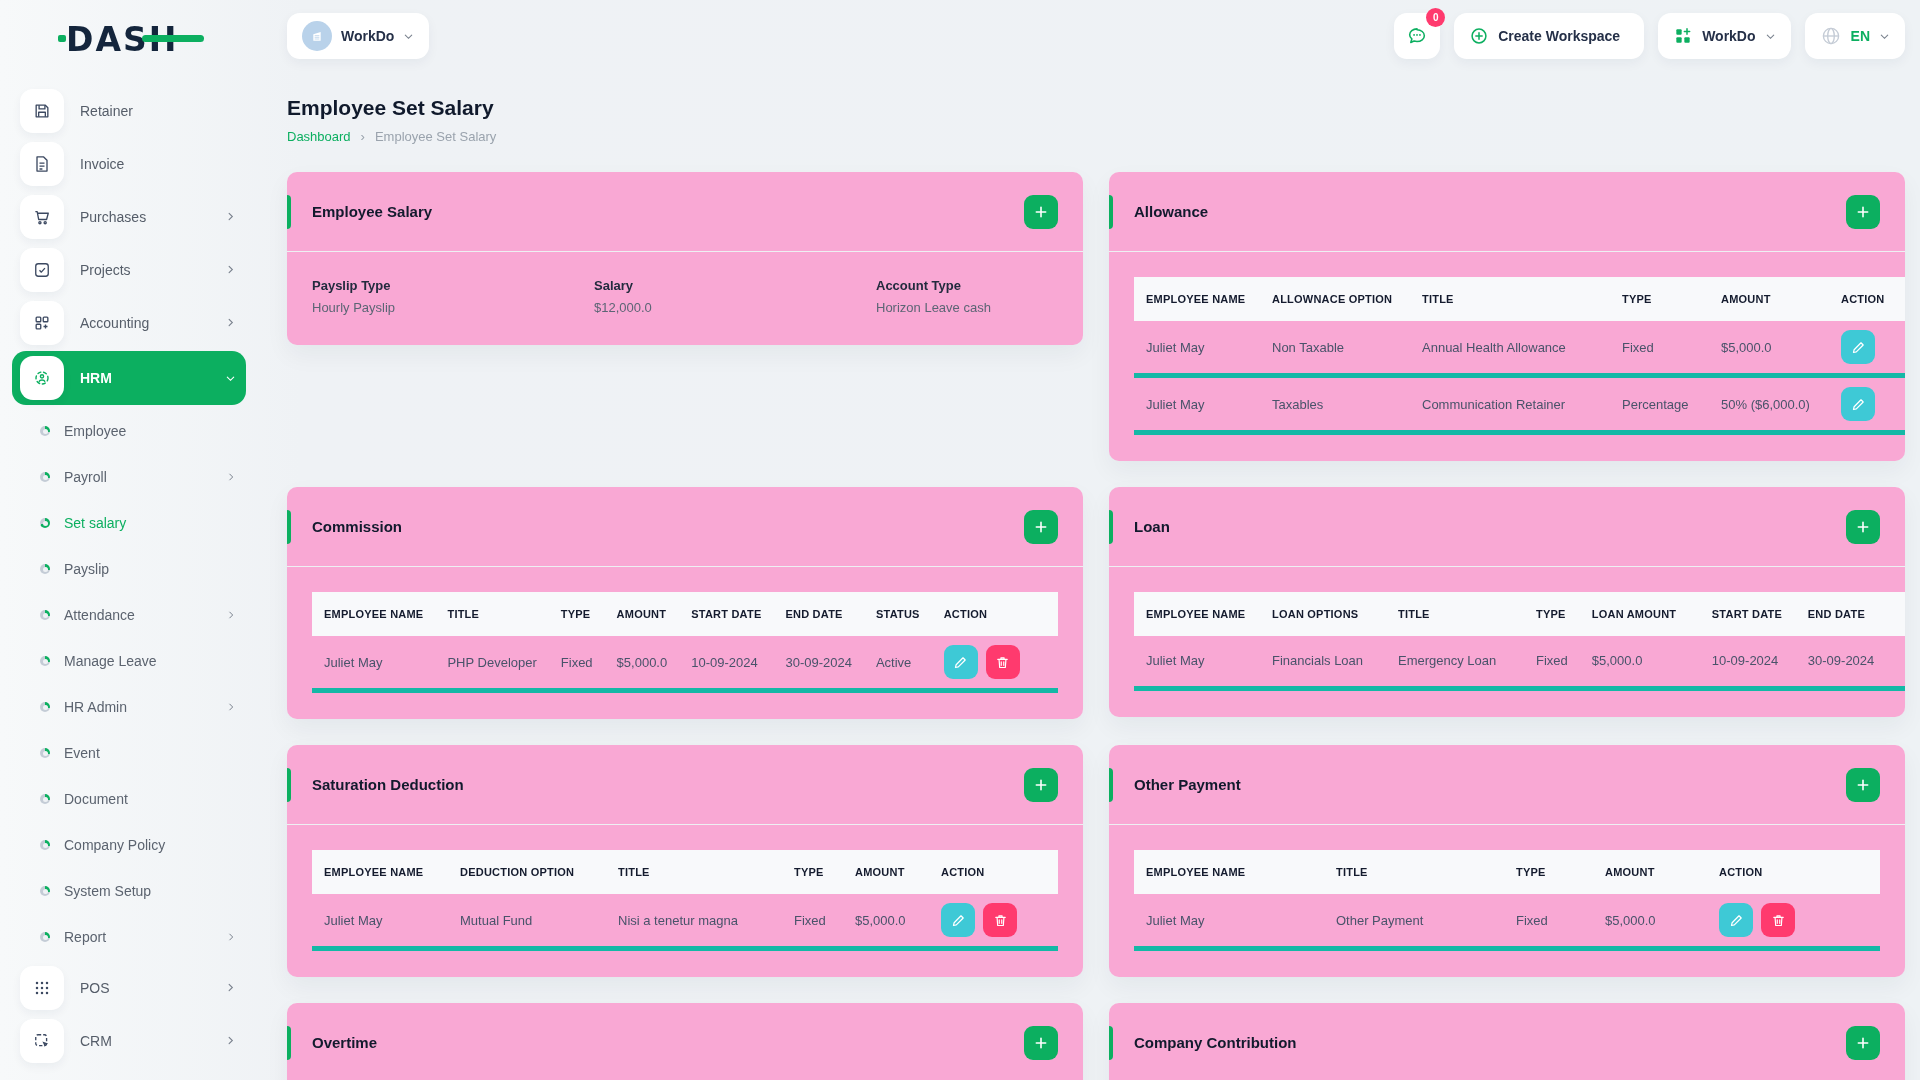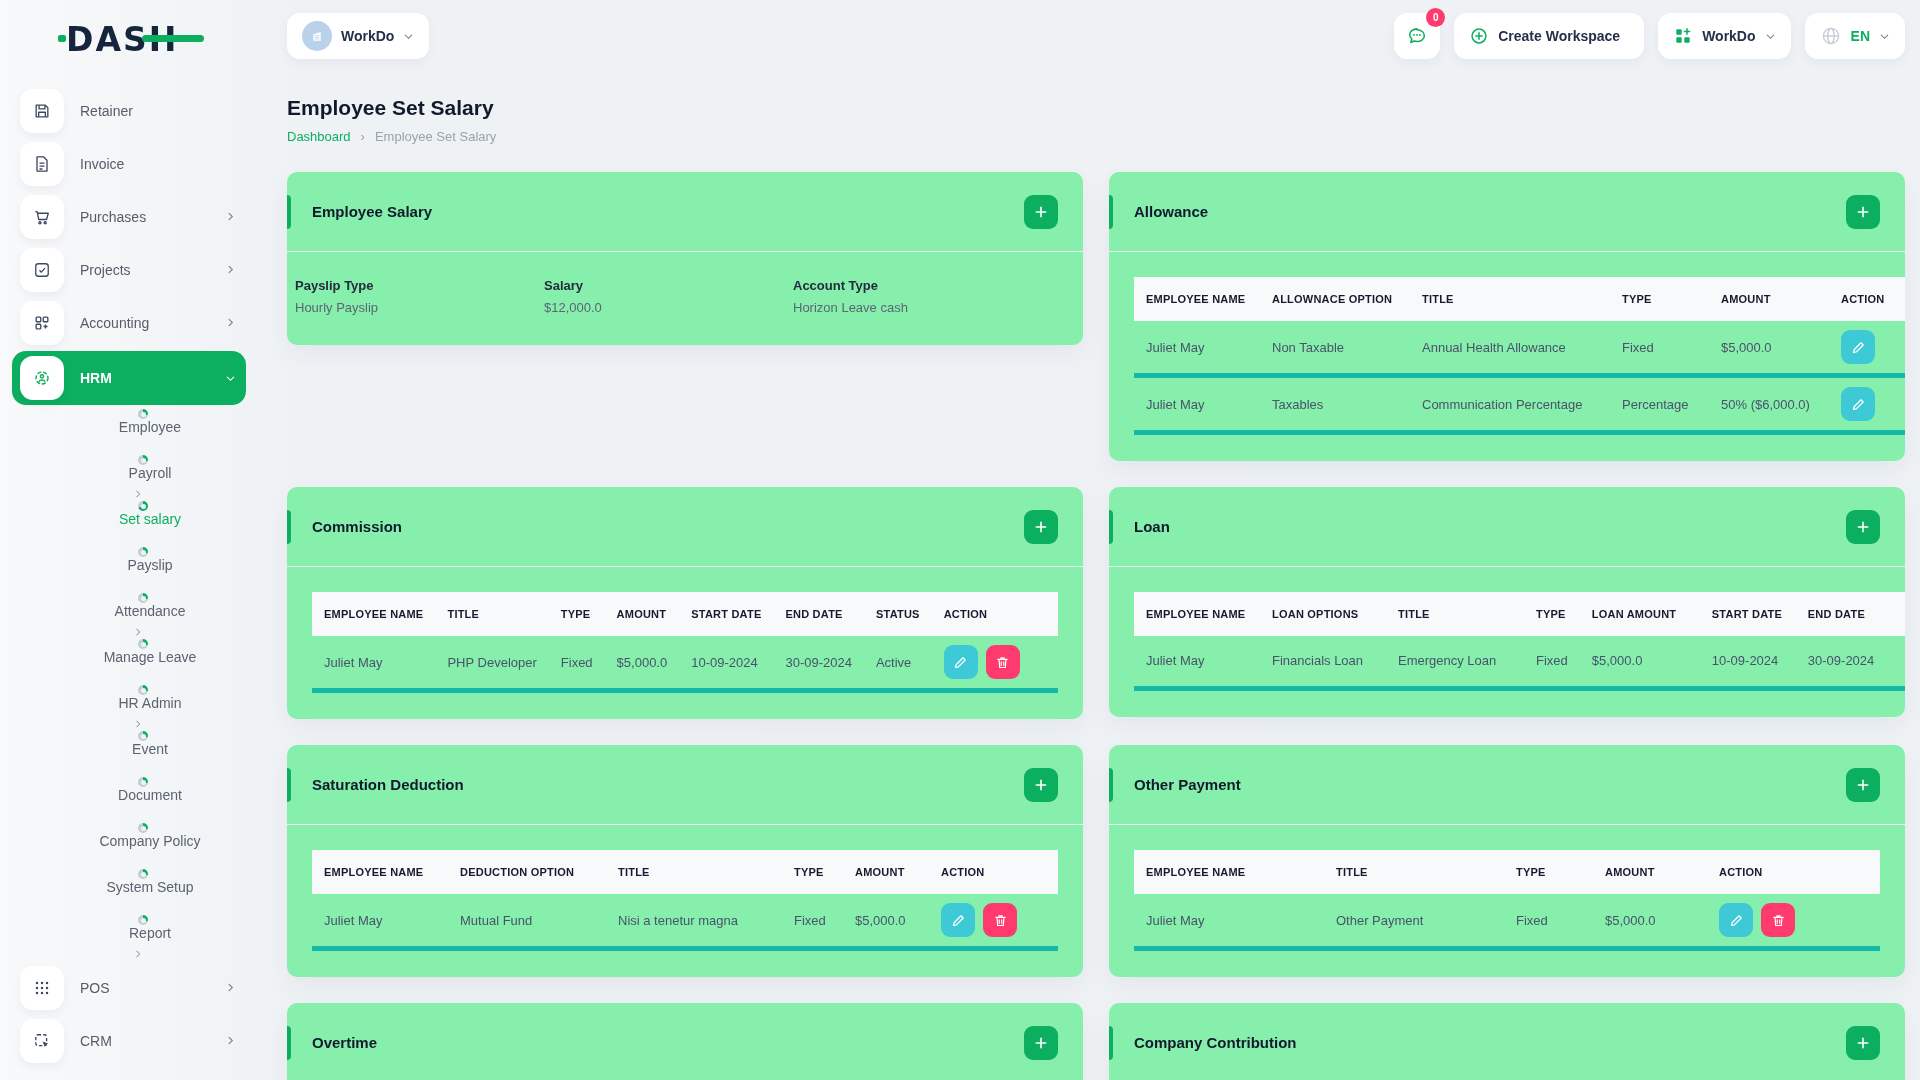--- a/index.html
+++ b/index.html
@@ -20,21 +20,21 @@
 
   .side-nav { padding:10px 0 0 0; }
   .s-item { display:flex; align-items:center; height:49px; margin:4px 12px; padding:0 10px 0 8px; border-radius:14px; cursor:pointer; }
   .ibox { width:44px; height:44px; border-radius:13px; background:#fff; box-shadow:0 4px 10px rgba(20,40,70,.05); display:flex; align-items:center; justify-content:center; flex:0 0 auto; }
   .s-label { margin-left:16px; font-size:14px; color:#555d69; flex:1 1 auto; }
   .chev { color:#7a828e; flex:0 0 auto; }
   .s-item.active { background:#0caf60; height:54px; }
   .s-item.active .s-label { color:#fff; font-weight:700; }
   .s-item.active .chev { color:#fff; }
 
-  .sub-item { display:flex; align-items:center; height:44px; margin:2px 12px 2px 0; padding-left:40px; cursor:pointer;flex-direction:column; }
+  .sub-item { display:flex; align-items:center; height:44px; margin:2px 12px 2px 0; padding-left:40px; cursor:pointer; }
   .sub-item.lvl2 { }
   .sub-label { margin-left:14px; font-size:14px; color:#5b636f; flex:1 1 auto; }
   .sub-item.active-sub .sub-label { color:#0caf60; }
   .dot { position:relative; width:10px; height:10px; border-radius:50%; background:conic-gradient(#0caf60 0 100deg,#c4ccd6 100deg 360deg); flex:0 0 auto; }
   .dot::after { content:''; position:absolute; inset:2.5px; border-radius:50%; background:#eff2f5; }
   .sub-item.active-sub .dot { background:conic-gradient(#0caf60 0 250deg,#c4ccd6 250deg 360deg); }
 
   
   .topbar { position:fixed; left:258px; right:0; top:0; height:72px; display:flex; align-items:center; padding:0 15px 0 29px; z-index:4; }
   .pill { background:#fff; border-radius:13px; height:46px; display:flex; align-items:center; padding:0 15px; box-shadow:0 4px 12px rgba(20,40,70,.05); cursor:pointer; }
@@ -48,27 +48,27 @@
 
   
   .main { margin-left:258px; padding:72px 15px 0 29px; }
   .page-title { font-size:21px; font-weight:700; color:#101a2c; margin:24px 0 9px; }
   .breadcrumb { display:flex; align-items:center; font-size:13px; margin-bottom:28px; }
   .breadcrumb .bc-link { color:#0caf60; text-decoration:none; cursor:pointer; }
   .breadcrumb .bc-sep { color:#9aa3ad; margin:0 10px; font-size:13px; }
   .breadcrumb .bc-current { color:#9aa3ad; }
 
   .cards { display:grid; grid-template-columns:1fr 1fr; gap:26px; align-items:start; }
-  .card { background:#86efac; border-radius:10px; box-shadow:0 10px 24px rgba(18,38,63,.05); overflow:hidden; position:relative; }
+  .card { background:#f9a8d4; border-radius:10px; box-shadow:0 10px 24px rgba(18,38,63,.05); overflow:hidden; position:relative; }
   .card-head { position:relative; height:80px; display:flex; align-items:center; padding:0 25px; border-bottom:1px solid #eef0f3; }
   .card-head::before { content:''; position:absolute; left:0; top:23px; width:4px; height:34px; background:#0caf60; border-radius:0 4px 4px 0; }
   .card-title { font-size:15px; font-weight:700; color:#121a2d; }
   .plus-btn { position:absolute; right:25px; top:23px; width:34px; height:34px; border:none; border-radius:9px; background:#0caf60; color:#fff; display:flex; align-items:center; justify-content:center; cursor:pointer; }
 
-  .fields { display:grid; grid-template-columns:249px 249px 1fr; padding:26px 8px 30px; }
+  .fields { display:grid; grid-template-columns:249px 249px 1fr; padding:26px 25px 30px;gap:33px; }
   .field-label { font-size:13px; font-weight:700; color:#232b3e; margin-bottom:7px; }
   .field-value { font-size:13px; color:#5c6575; }
 
   .table-wrap { padding:25px 25px 26px; overflow:hidden; }
   table { border-collapse:collapse; width:100%; }
   th { text-align:left; font-size:11px; font-weight:700; letter-spacing:.02em; color:#141b2e; text-transform:uppercase; background:#f8f9fb; padding:16px 12px; white-space:nowrap; }
   td { font-size:13px; color:#49536440; color:#49536a; padding:15px 12px; border-bottom:5px solid #14b8a6; white-space:nowrap; }
   tbody tr td { height:52px; }
   .act-btn { width:34px; height:34px; border:none; border-radius:9px; display:inline-flex; align-items:center; justify-content:center; cursor:pointer; margin-right:8px; vertical-align:middle; }
   .act-btn.edit { background:#3ec9d6; }
@@ -441,21 +441,21 @@
                 <td>$5,000.0</td>
                 <td class="action-cell"><button class="act-btn edit">
                     <svg width="15" height="15" viewBox="0 0 24 24" fill="none" stroke="#fff" stroke-width="2" stroke-linejoin="round" stroke-linecap="round">
                       <path d="M4 20l4.5-1L19.5 8 16 4.5 5 15.5 4 20z"></path>
                     </svg>
                   </button></td>
               </tr>
               <tr>
                 <td>Juliet May</td>
                 <td>Taxables</td>
-                <td>Communication Percentage</td>
+                <td>Communication Retainer</td>
                 <td>Percentage</td>
                 <td>50% ($6,000.0)</td>
                 <td class="action-cell"><button class="act-btn edit">
                     <svg width="15" height="15" viewBox="0 0 24 24" fill="none" stroke="#fff" stroke-width="2" stroke-linejoin="round" stroke-linecap="round">
                       <path d="M4 20l4.5-1L19.5 8 16 4.5 5 15.5 4 20z"></path>
                     </svg>
                   </button></td>
               </tr>
             </tbody>
           </table>

